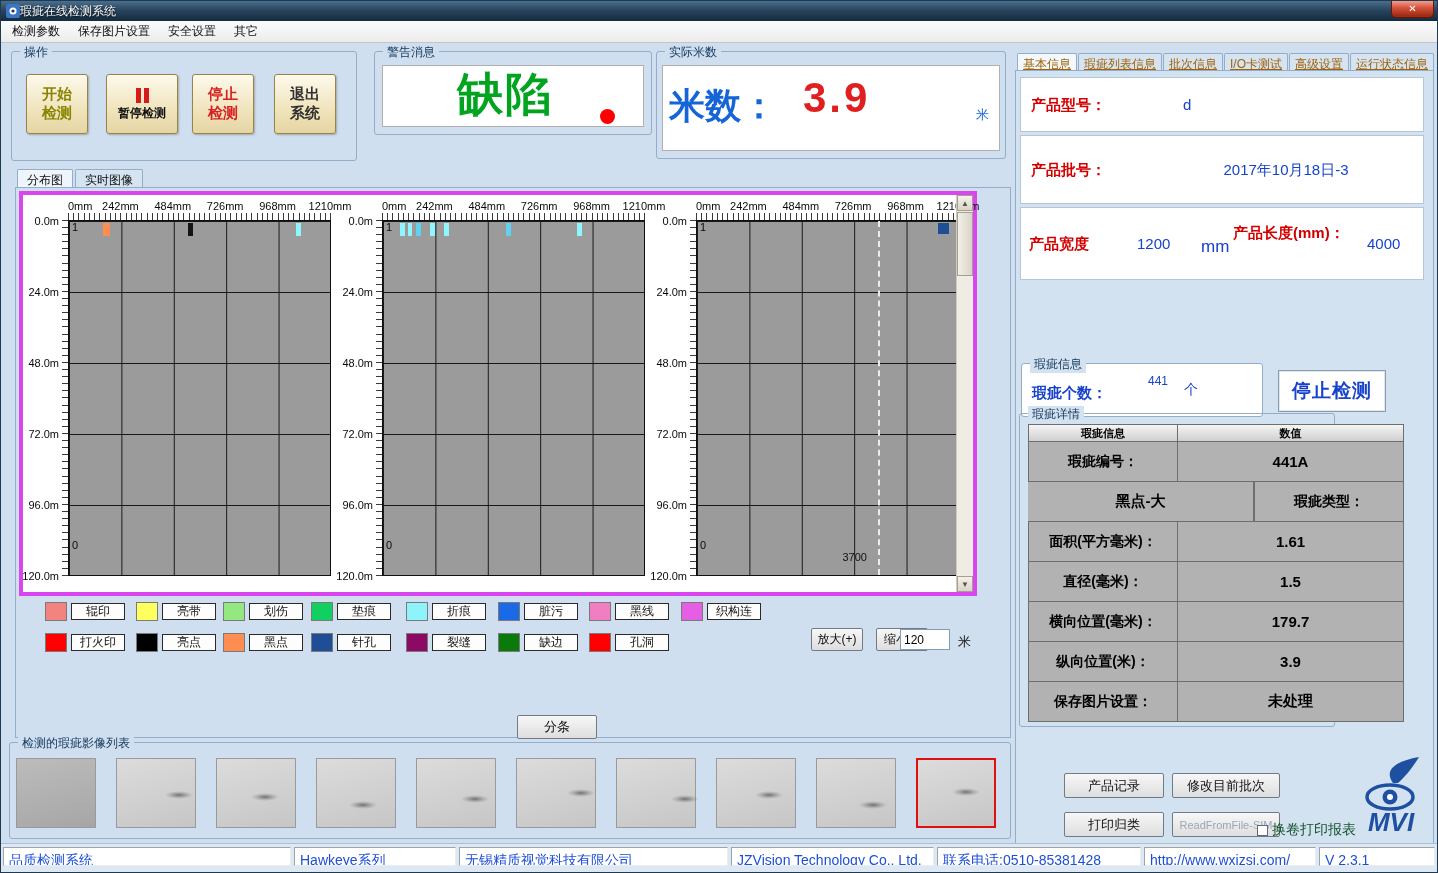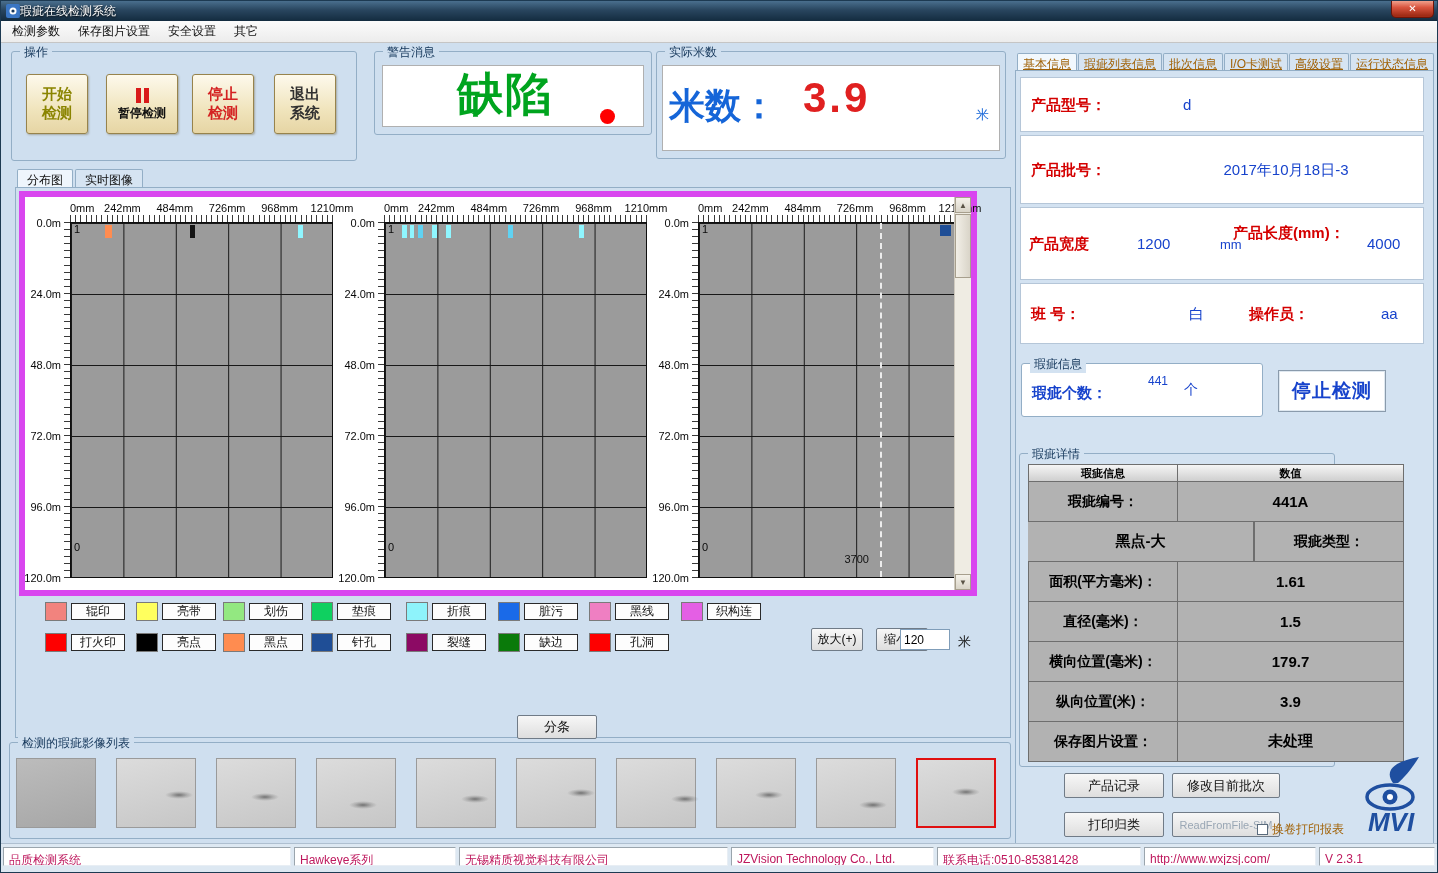--- a/index.html
+++ b/index.html
@@ -33,21 +33,21 @@
 .meter-group{left:655px;top:50px;width:350px;height:108px;}
 .meter-box{position:absolute;left:5px;top:13px;right:5px;bottom:7px;background:#fff;border:1px solid #b0b0b0;}
 .meter-label{position:absolute;left:6px;top:16px;font-size:36px;font-weight:bold;color:#1565d8;}
 .meter-value{position:absolute;left:140px;top:8px;font-size:42px;font-weight:bold;color:#e02020;letter-spacing:3px;}
 .meter-unit{position:absolute;right:10px;top:40px;font-size:13px;color:#1565d8;}
 
 .main-tabs{position:absolute;left:16px;top:168px;height:19px;}
 .mtab{display:inline-block;padding:2px 9px 3px;font-size:12px;color:#111;background:#d6e4f2;border:1px solid #93aec6;border-bottom:none;border-radius:2px 2px 0 0;margin-right:2px;cursor:pointer;}
 .mtab.active{background:#eef5fc;}
 .tab-page{position:absolute;left:14px;top:186px;width:996px;height:551px;border:1px solid #93aec6;background:#cfdfef;}
-.chart-wrap{position:absolute;left:18px;top:190px;width:958px;height:405px;background:#fff;border:6px solid #d946ef;}
+.chart-wrap{position:absolute;left:18px;top:190px;width:958px;height:405px;background:#fff;border:4px solid #d946ef;}
 .panels{position:absolute;left:3px;top:3px;display:flex;}
 .chart-panel{position:relative;width:308px;margin-right:6px;flex:none;}
 .hruler{position:relative;height:22px;}
 .htick{position:absolute;top:2px;font-size:11px;color:#0a0a0a;transform:translateX(-50%);white-space:nowrap;}
 .htick.first{transform:none;}
 .htickbar{position:absolute;left:42px;width:263px;bottom:0;height:7px;background:repeating-linear-gradient(90deg,#3a3a3a 0 1px,transparent 1px 5.24px);}
 .panel-body{position:relative;height:374px;}
 .vruler{position:absolute;left:0;top:0;width:36px;height:372px;}
 .vtick{position:absolute;right:3px;font-size:11px;color:#0a0a0a;transform:translateY(-45%);white-space:nowrap;}
 .vtickbar{position:absolute;left:36px;top:0;width:6px;height:356px;background:repeating-linear-gradient(180deg,#3a3a3a 0 1px,transparent 1px 7.1px);}
@@ -88,48 +88,48 @@
 .right-body{position:absolute;left:1014px;top:69px;width:419px;height:774px;border:1px solid #93aec6;background:#d3e2f1;}
 .fbox{position:absolute;background:#fff;border:1px solid #b5c6d8;}
 .fbox-a{left:1019px;top:76px;width:404px;height:55px;}
 .fbox-b{left:1019px;top:134px;width:404px;height:69px;}
 .fbox-c{left:1019px;top:206px;width:404px;height:73px;}
 .fbox-d{left:1019px;top:282px;width:404px;height:61px;}
 .flabel{position:absolute;color:#d40000;font-weight:bold;font-size:15px;}
 .fvalue{position:absolute;color:#1743cc;font-size:15px;}
 .fla{left:10px;top:18px;} .fva{left:162px;top:18px;}
 .flb{left:10px;top:25px;} .fvb{left:140px;top:25px;width:250px;text-align:center;}
-.flc1{left:8px;top:27px;} .fvc1{left:116px;top:27px;} .fvcu{left:180px;top:29px;font-size:13px;margin-left:19px;}
+.flc1{left:8px;top:27px;} .fvc1{left:116px;top:27px;} .fvcu{left:180px;top:29px;font-size:17px;}
 .flc2{left:212px;top:14px;width:114px;line-height:1.4;} .fvc2{left:346px;top:27px;}
 .fld1{left:10px;top:21px;} .fvd1{left:168px;top:21px;} .fld2{left:228px;top:21px;} .fvd2{left:360px;top:21px;}
 .di-group{left:1020px;top:362px;width:242px;height:54px;background:#fff;}
 .di-label{position:absolute;left:10px;top:20px;color:#1743cc;font-weight:bold;font-size:15px;}
 .di-value{position:absolute;left:126px;top:10px;color:#1743cc;font-size:12px;}
 .di-unit{position:absolute;left:162px;top:17px;color:#1743cc;font-size:14px;}
 .stop-big{position:absolute;left:1277px;top:369px;width:108px;height:42px;background:#fff;border:1px solid #8a9bac;box-shadow:inset 0 0 0 1px #dfe8f0;color:#1743cc;font-weight:bold;font-size:19px;letter-spacing:1px;cursor:pointer;font-family:inherit;}
-.dd-group{left:1018px;top:452px;width:316px;height:314px;}
+.dd-group{left:1018px;top:412px;width:316px;height:314px;}
 #detail-table{position:absolute;left:8px;top:10px;}
 .dt-header{display:flex;}
 .dt-h{height:18px;background:linear-gradient(#f5f5f5,#cfcfcf);border:1px solid #6e6e6e;font-size:11px;font-weight:bold;text-align:center;line-height:17px;color:#000;}
 .dt-h.label{width:150px;} .dt-h.value{width:226px;border-left:none;}
 .dt-row{display:flex;}
 .dt-c{height:40px;background:#b2b2b2;border:1px solid #6e6e6e;border-top:none;display:flex;align-items:center;justify-content:center;font-weight:bold;color:#000;}
 .dt-c.label{width:150px;font-size:14px;}
 .dt-c.value{width:226px;border-left:none;font-size:15px;}
 .btn-record{left:1025px;top:772px;width:100px;height:25px;font-size:13px;}
 .btn-modify{left:1133px;top:772px;width:108px;height:25px;font-size:13px;}
 .btn-print{left:1025px;top:811px;width:100px;height:25px;font-size:13px;}
 .btn-readfile{left:1133px;top:811px;width:108px;height:25px;font-size:11px;color:#9aa7b5;}
 .cb-wrap{position:absolute;left:1256px;top:820px;display:flex;align-items:center;gap:4px;cursor:pointer;}
 .cb-box{width:11px;height:11px;background:#fff;border:1px solid #5a6b7c;}
-.cb-label{font-size:12px;color:#a16207;}
+.cb-label{font-size:14px;color:#14532d;}
 .logo{position:absolute;left:1352px;top:754px;width:76px;height:86px;}
 
 .statusbar{position:absolute;left:0;right:0;bottom:0;height:29px;background:#dde8f2;border-top:1px solid #aebfd0;display:flex;gap:3px;padding:3px 2px 0;}
-.status-seg{height:19px;background:#fff;border:1px solid;border-color:#9aa5ad #e8eef4 #e8eef4 #9aa5ad;font-size:12px;color:#be185d;padding:4px 5px;overflow:hidden;white-space:nowrap;flex:none;}
+.status-seg{height:19px;background:#fff;border:1px solid;border-color:#9aa5ad #e8eef4 #e8eef4 #9aa5ad;font-size:14px;color:#1d4ed8;padding:4px 5px;overflow:hidden;white-space:nowrap;flex:none;}
 </style>
 </head>
 <body>
 
 <div class="app">
 
   <div class="titlebar">
     <svg width="14" height="14">
         <rect width="14" height="14" rx="2" fill="#3a76c4"></rect>
         <circle cx="7" cy="7" r="3.5" fill="#fff"></circle>
@@ -402,26 +402,20 @@
     <span class="flabel flb">产品批号：</span>
     <span class="fvalue fvb">2017年10月18日-3</span>
   </div>
   <div class="fbox fbox-c">
     <span class="flabel flc1">产品宽度</span>
     <span class="fvalue fvc1">1200</span>
     <span class="fvalue fvcu">mm</span>
     <span class="flabel flc2">产品长度(mm)：</span>
     <span class="fvalue fvc2">4000</span>
   </div>
-  <div class="fbox fbox-d">
-    <span class="flabel fld1">班 号：</span>
-    <span class="fvalue fvd1">白</span>
-    <span class="flabel fld2">操作员：</span>
-    <span class="fvalue fvd2">aa</span>
-  </div>
 
   <div class="group di-group">
     <span class="group-title rt-title">瑕疵信息</span>
     <span class="di-label">瑕疵个数：</span>
     <span class="di-value">441</span>
     <span class="di-unit">个</span>
   </div>
   <button class="stop-big">停止检测</button>
 
   <div class="group dd-group">

